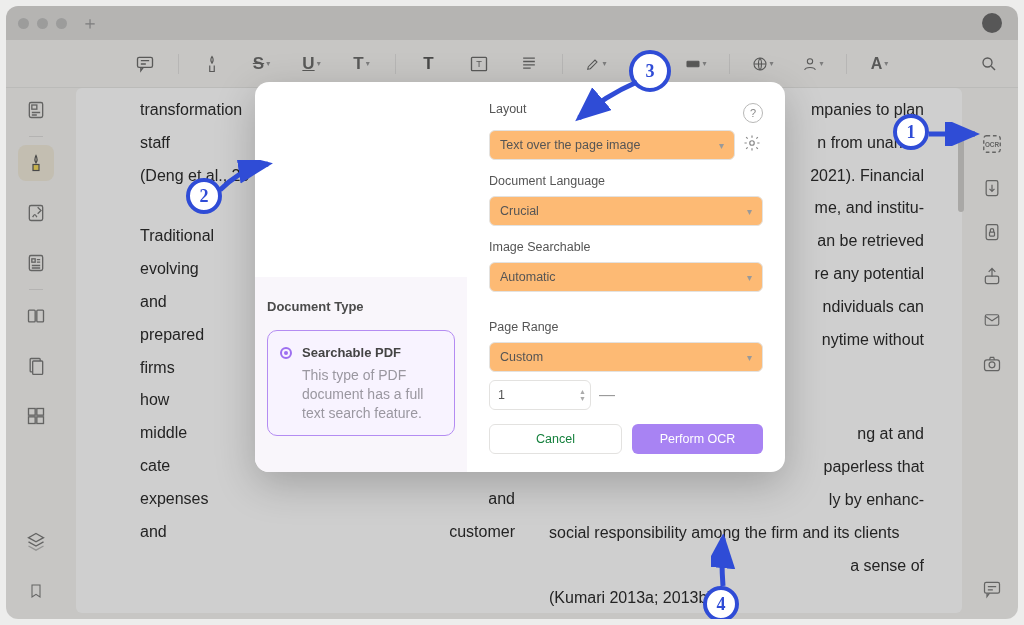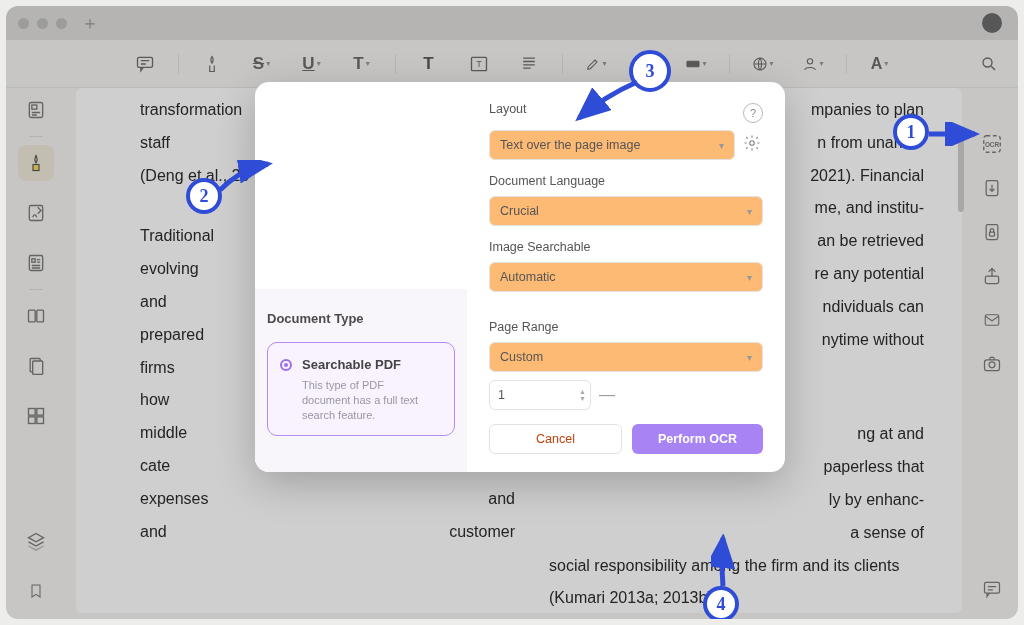--- a/index.html
+++ b/index.html
@@ -49,36 +49,36 @@
     .dialog { position:absolute; left:249px; top:76px; width:530px; background:#fff; border-radius:14px; box-shadow:0 12px 40px rgba(0,0,0,0.22); display:flex; overflow:hidden;align-items:flex-end; }
     .dlg-left { width:212px; background:#f9f6fb; padding:22px 12px; }
     .dlg-right { flex:1; padding:20px 22px 18px 22px; }
     .dlg-h { font-size:13px; font-weight:600; color:#4b4b4b; margin-bottom:16px; }
     .opt { background:#fff; border:1px solid #e5e4e2; border-radius:10px; padding:14px 28px 12px 34px; position:relative; margin-bottom:14px; }
     .opt.selected { border:1.5px solid #b48cf2; background:#f8f3ff; }
     .opt .radio { position:absolute; left:12px; top:16px; width:12px; height:12px; border-radius:50%; border:2px solid #c7c6c6; }
     .opt.selected .radio { border-color:#9d6ff0; }
     .opt.selected .radio::after { content:""; position:absolute; inset:2px; border-radius:50%; background:#9d6ff0; }
     .opt-t { font-size:13px; font-weight:600; color:#444; margin-bottom:6px; }
-    .opt-d { font-size:11px; color:#9a97a0; line-height:1.35; }
+    .opt-d { font-size:14px; color:#9a97a0; line-height:1.35; }
 
     .fld { margin-bottom:14px; }
     .flbl { font-size:12.5px; color:#555; font-weight:500; margin-bottom:8px; }
     .frow { display:flex; align-items:center; gap:8px; }
     .sel { flex:1; height:30px; border:1px solid #e3e2e0; border-radius:6px; background:#fdba74; display:flex; align-items:center; padding:8px 10px; font-size:12.5px; color:#555; position:relative; }
     .sel::after { content:"▾"; position:absolute; right:10px; color:#999; font-size:10px; }
     .help-ic { width:20px; height:20px; border:1.5px solid #b8b8b7; border-radius:50%; display:flex; align-items:center; justify-content:center; font-size:11px; color:#888; margin-left:auto; }
     .gear-ic { width:20px; color:#888; }
     .num { width:102px; height:30px; border:1px solid #e3e2e0; border-radius:6px; display:flex; align-items:center; padding:0 8px; font-size:12.5px; color:#555; position:relative; }
     .num .spin { position:absolute; right:4px; display:flex; flex-direction:column; font-size:7px; color:#aaa; line-height:1; gap:2px; }
     .dash { color:#999; }
     .btns { display:flex; gap:10px; margin-top:6px; }
     .btn { flex:1; height:30px; border-radius:6px; display:flex; align-items:center; justify-content:center; font-size:12.5px; cursor:pointer; }
-    .btn-cancel { border:1px solid #e3e2e0; background:#fff; color:#c2410c; }
-    .btn-primary { background:#a883f3; color:#fff; font-weight:700; }
+    .btn-cancel { border:1px solid #e3e2e0; background:#fff; color:#15803d; }
+    .btn-primary { background:#a883f3; color:#fff; font-weight:400; }
     .layout-row { display:flex; align-items:center; }
 
     
     .callout { position:absolute; pointer-events:none; }
     .circ { width:36px; height:36px; border:4px solid #2f4cd6; border-radius:50%; background:#fff; display:flex; align-items:center; justify-content:center; font-size:18px; font-weight:700; color:#2f4cd6; font-family:Georgia,serif; }
     .arrow { position:absolute; }
 
     .scr-track { position:absolute; right:52px; top:86px; bottom:12px; width:10px; }
     .scr-thumb { position:absolute; top:40px; width:6px; height:80px; background:#cfcecb; border-radius:3px; right:2px; }
   </style>
@@ -317,22 +317,22 @@
           <div style="text-align:right">2021). Financial</div>
           <div style="text-align:right">me, and institu-</div>
           <div style="text-align:right">an be retrieved</div>
           <div style="text-align:right">re any potential</div>
           <div style="text-align:right">ndividuals can</div>
           <div style="text-align:right">nytime without</div>
           <div style="height:62px"></div>
           <div style="text-align:right">ng at and</div>
           <div style="text-align:right">paperless that</div>
           <div style="text-align:right">ly by enhanc-</div>
+          <div>social responsibility among the firm and its clients</div>
           <div style="text-align:right">a sense of</div>
-          <div>social responsibility among the firm and its clients</div>
           <div>(Kumari 2013a; 2013b).</div>
         </div>
       </div>
     </div>
   </div>
 
   <div class="scr-track">
       <div class="scr-thumb"></div>
     </div>
 

